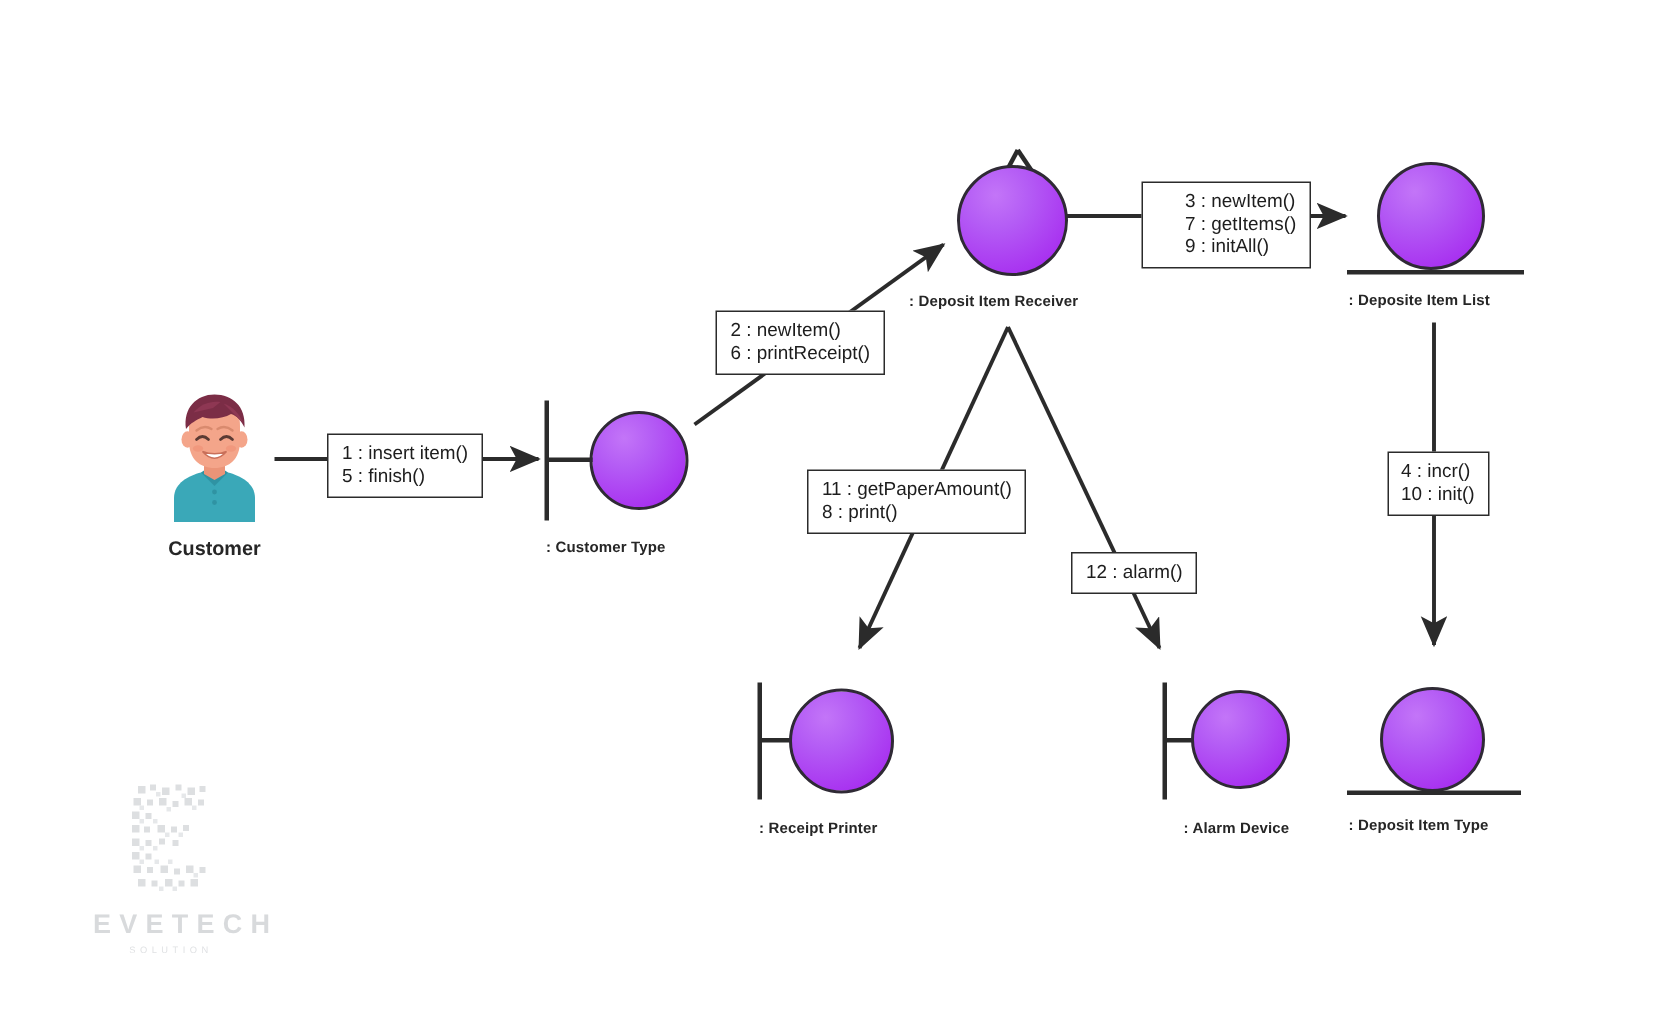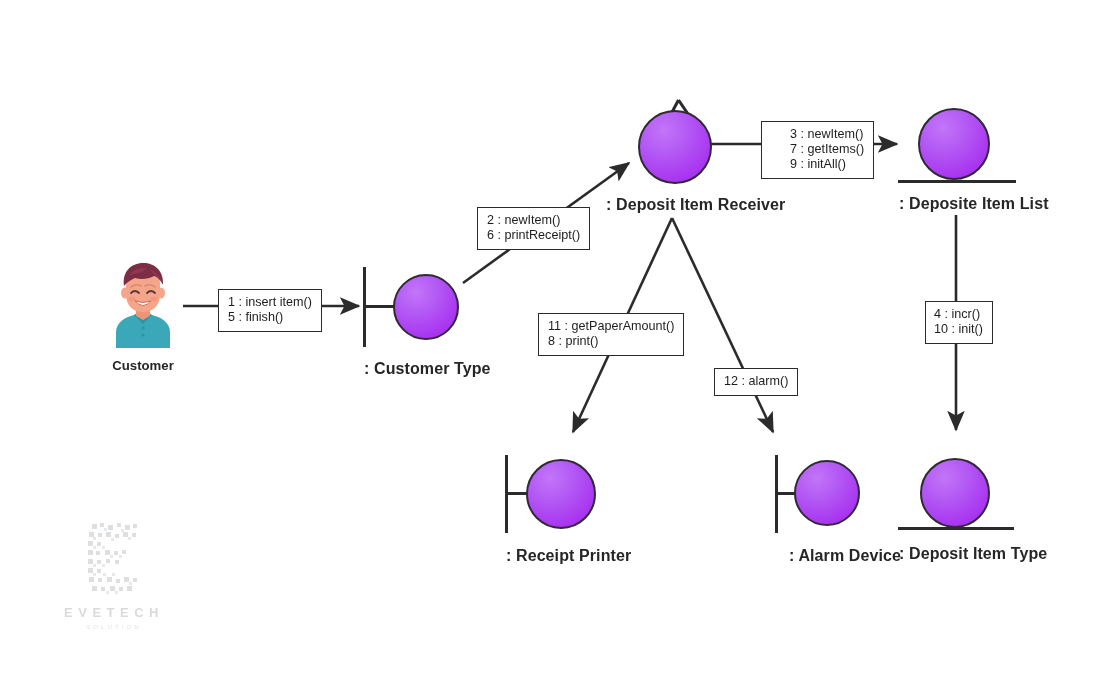--- a/index.html
+++ b/index.html
@@ -53,21 +53,21 @@
     background: #2b2b2b;
   }
   .node .tick {
     position: absolute;
     width: 3px;
     background: #2b2b2b;
     transform-origin: 50% 0;
   }
   .node-label {
     position: absolute;
-    font-size: 16px;
+    font-size: 10px;
     font-weight: bold;
     color: #262626;
     white-space: nowrap;
     letter-spacing: .1px;
   }
 
   
   .msgbox {
     position: absolute;
     background: #ffffff;
@@ -93,21 +93,21 @@
     white-space: nowrap;
   }
 
   
   .watermark {
     position: absolute;
     opacity: .55;
     text-align: center;
   }
   .wm-word {
-    font-size: 13px;
+    font-size: 18px;
     letter-spacing: 5.5px;
     color: #b9bcc0;
     font-weight: bold;
     margin-top: 5px;
   }
   .wm-sub {
     font-size: 6.2px;
     letter-spacing: 3px;
     color: #c6c9cd;
     margin-top: 3px;

